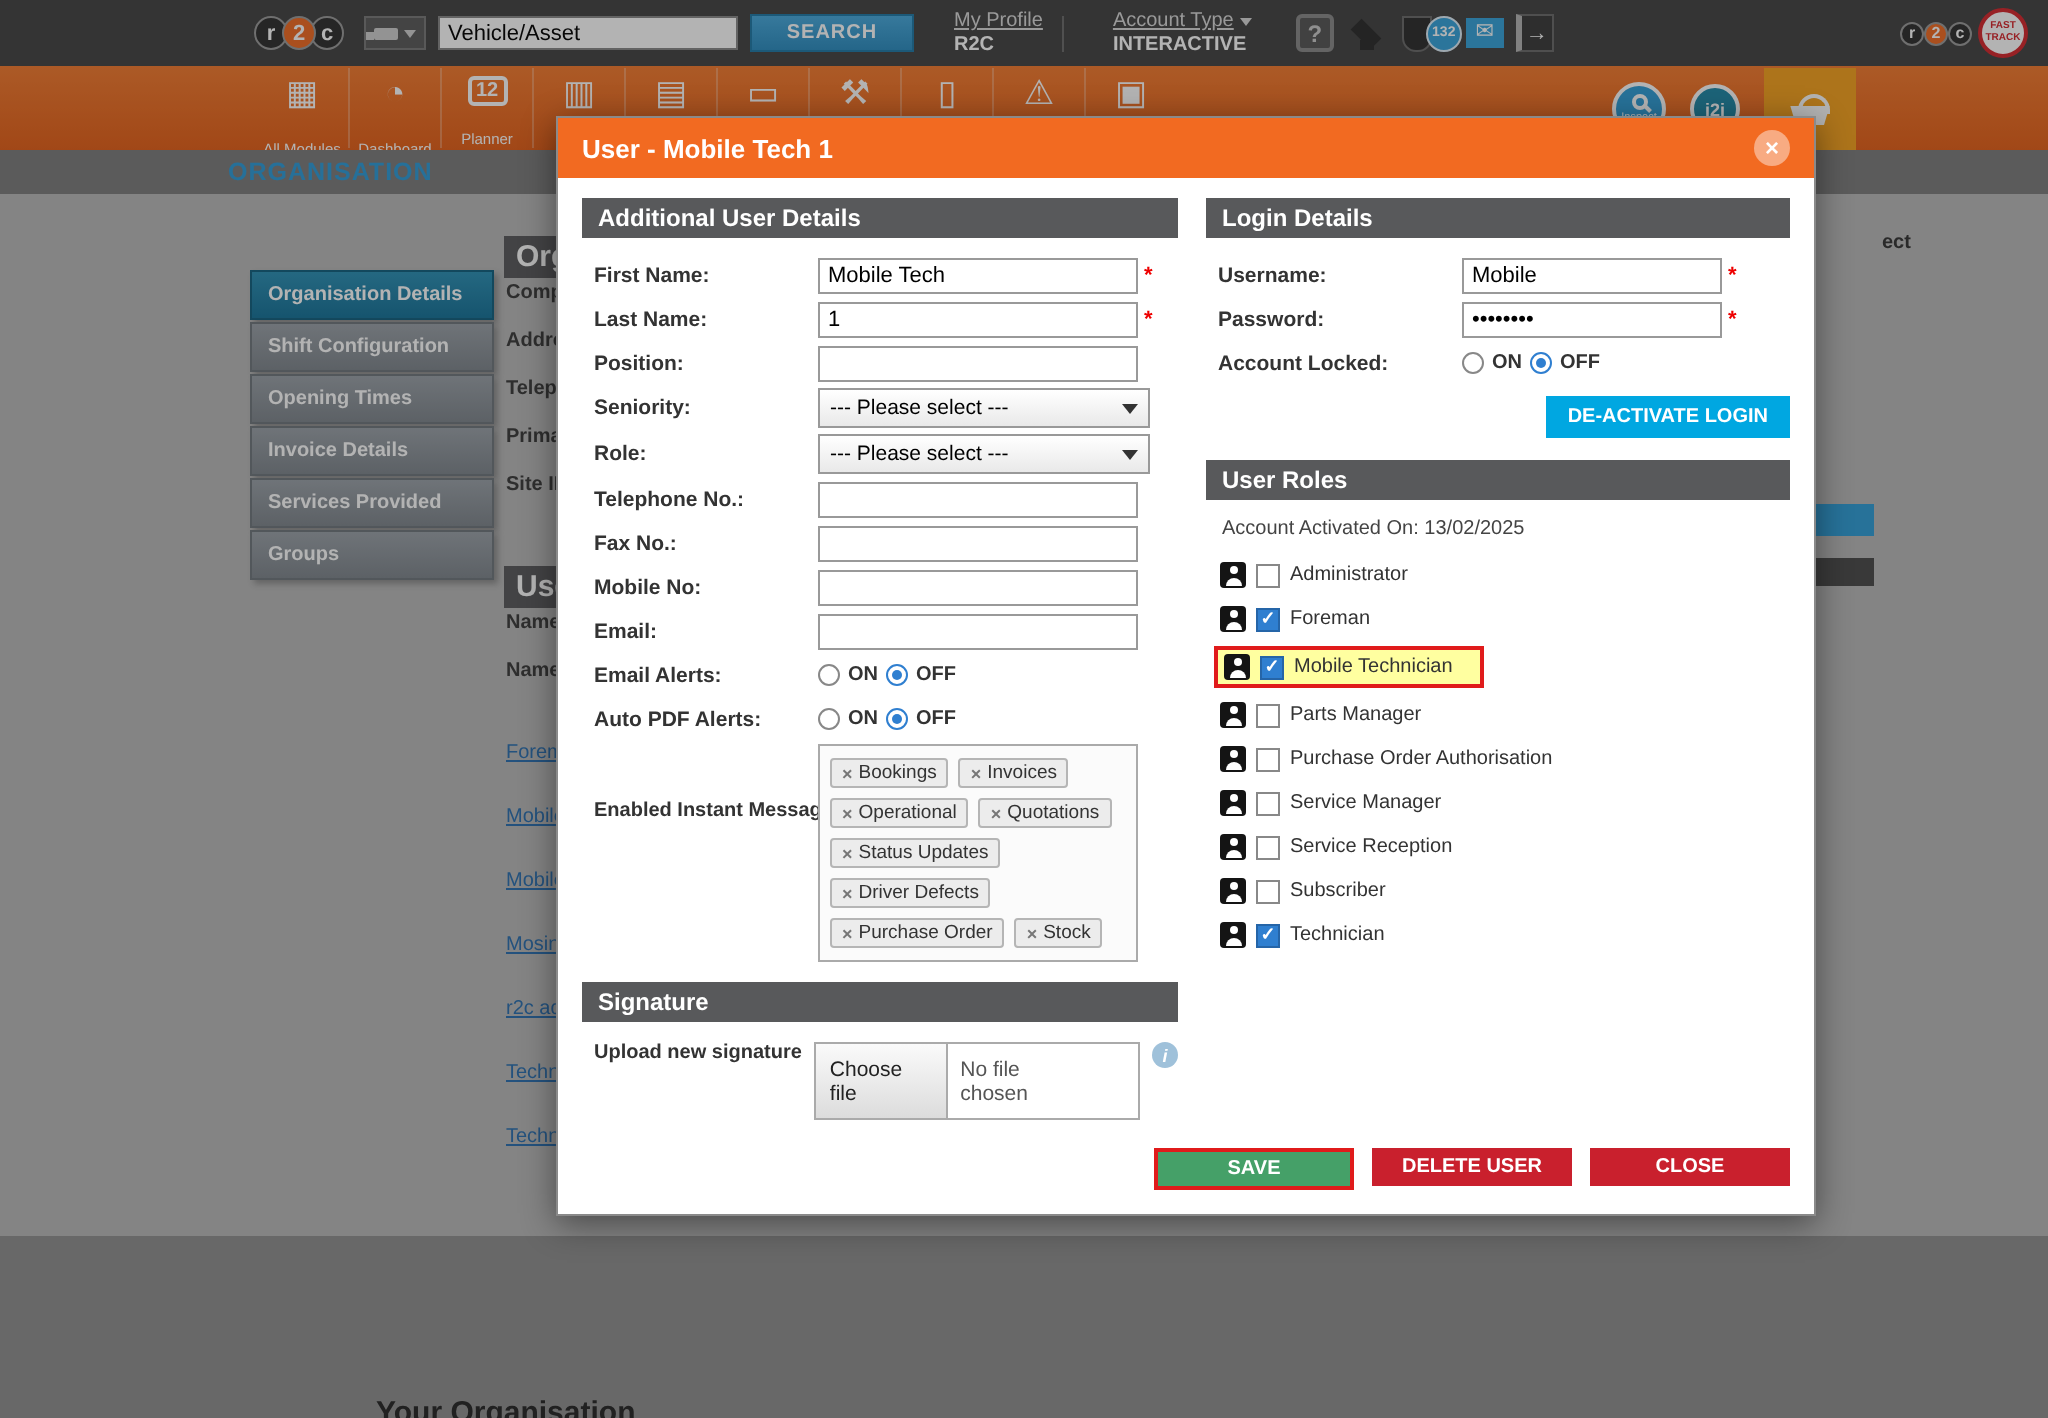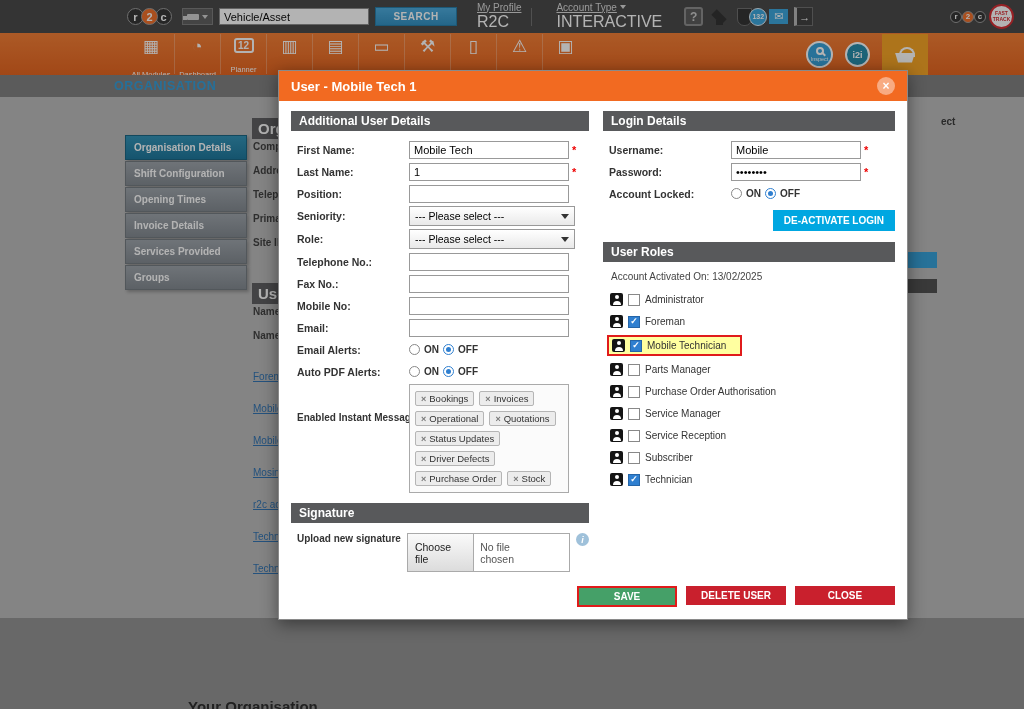--- a/index.html
+++ b/index.html
@@ -27,21 +27,21 @@
   .lc.orange{background:var(--orange);z-index:1}
   .truck-dd{height:17px;background:#5a5a5a;border:1px solid #7a7a7a;display:flex;align-items:center;padding:0 4px;gap:3px;margin-left:4px}
   .truck-body{width:12px;height:6px;background:#cfcfcf;border-radius:1px;position:relative}
   .truck-body::after{content:"";position:absolute;left:-4px;bottom:0;width:4px;height:4px;background:#cfcfcf}
   .dd-car{width:0;height:0;border-left:3px solid transparent;border-right:3px solid transparent;border-top:4px solid #cfcfcf}
   .search-input{width:150px;height:17px;border:1px solid #888;font-size:11px;padding:0 4px;font-family:"Liberation Sans",sans-serif}
   .search-btn{width:82px;height:19px;background:linear-gradient(#46a9dd,#2b8cc0);color:#fff;border:1px solid #1f7aa8;
     font-size:10px;font-weight:bold;letter-spacing:.5px;font-family:"Liberation Sans",sans-serif;cursor:pointer}
   .tb-block{margin-left:14px;display:flex;flex-direction:column;line-height:1.15;font-size:10px}
   .tb-link{color:#d9d9d9;text-decoration:underline;cursor:pointer;display:flex;align-items:center;gap:3px}
-  .tb-val{color:#fff;font-weight:normal;font-size:16px}
+  .tb-val{color:#fff;font-weight:bold;font-size:10px}
   .tb-sep{width:1px;height:18px;background:#6c6c6c;margin:0 4px}
   .car-sm{width:0;height:0;border-left:3px solid transparent;border-right:3px solid transparent;border-top:4px solid #d9d9d9}
   .top-icons{display:flex;align-items:center;gap:6px;margin-left:16px}
   .help-box{width:19px;height:19px;border:2px solid #8a8a8a;border-radius:3px;background:#555;
     color:#c9c9c9;font-weight:bold;font-size:12px;display:flex;align-items:center;justify-content:center;cursor:pointer}
   .cap-icon{position:relative;width:22px;height:18px;cursor:pointer}
   .cap-icon::before{content:"";position:absolute;top:2px;left:3px;width:14px;height:14px;background:#2b2b2b;transform:rotate(45deg) scaleY(.55)}
   .cap-icon::after{content:"";position:absolute;bottom:1px;left:7px;width:7px;height:5px;background:#2b2b2b}
   .shield{width:15px;height:18px;background:#2c2c2c;border:1px solid #6a6a6a;border-radius:0 0 7px 7px;cursor:pointer}
   .count-circle{min-width:18px;height:18px;border-radius:50%;background:#35a3dc;border:1px solid #dfeffa;color:#fff;
@@ -91,21 +91,21 @@
   .bg-col{position:absolute;left:253px;z-index:2;font-size:10px;font-weight:bold;color:#3a3a3a}
   .bg-col div{margin-bottom:13px;white-space:nowrap}
   .bg-links{position:absolute;left:253px;top:371px;z-index:2;font-size:10px}
   .bg-links div{margin-bottom:21px;color:#2a6fb0;text-decoration:underline;cursor:pointer;white-space:nowrap}
   .frag-ect{position:absolute;left:941px;top:116px;font-size:10px;font-weight:bold;color:#333;z-index:2}
   .frag-btn1{position:absolute;left:905px;top:252px;width:32px;height:16px;background:#2f9fd8;z-index:2}
   .frag-btn2{position:absolute;left:905px;top:279px;width:32px;height:14px;background:#4a4a4a;z-index:2}
   .bottom-frag{position:absolute;left:188px;top:698px;font-size:15px;font-weight:bold;color:#262626;z-index:2;white-space:nowrap}
   
   .overlay{position:absolute;inset:0;background:rgba(25,25,25,.33);z-index:10}
-  .modal{position:absolute;left:278px;top:70px;width:630px;background:#fff;border:1px solid #8a8a8a;
+  .modal{position:absolute;left:278px;top:58px;width:630px;background:#fff;border:1px solid #8a8a8a;
     box-shadow:0 4px 16px rgba(0,0,0,.45);z-index:20}
   .modal-header{height:30px;background:var(--orange);display:flex;align-items:center;padding:0 12px}
   .modal-title{color:#fff;font-weight:bold;font-size:13px}
   .modal-close{margin-left:auto;width:18px;height:18px;border-radius:50%;background:#f8ab82;color:#fff;
     font-size:12px;font-weight:bold;display:flex;align-items:center;justify-content:center;cursor:pointer;line-height:1}
   .modal-body{padding:10px 12px 12px}
   .cols{display:flex;gap:14px}
   .col-left{width:298px}
   .col-right{width:292px}
   .sec-head{background:var(--hdr-gray);color:#fff;font-weight:bold;font-size:12px;padding:3px 8px;margin-bottom:9px}

